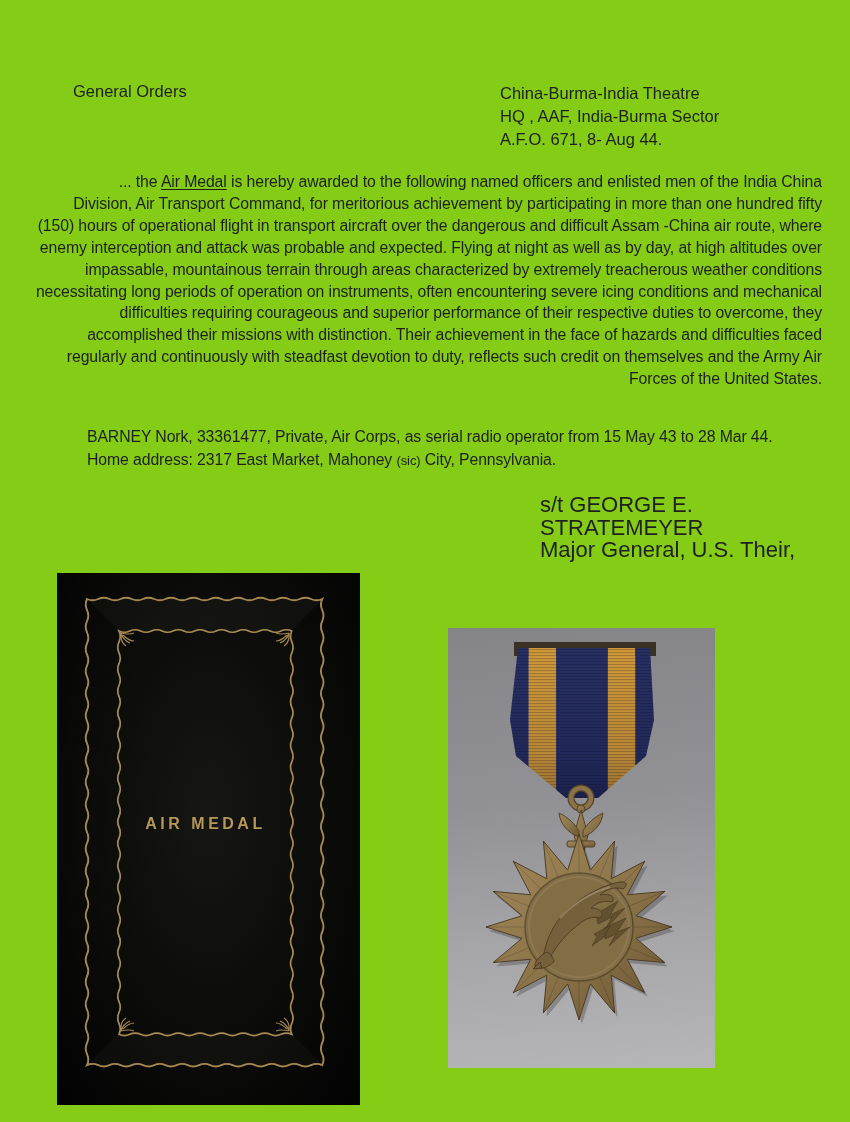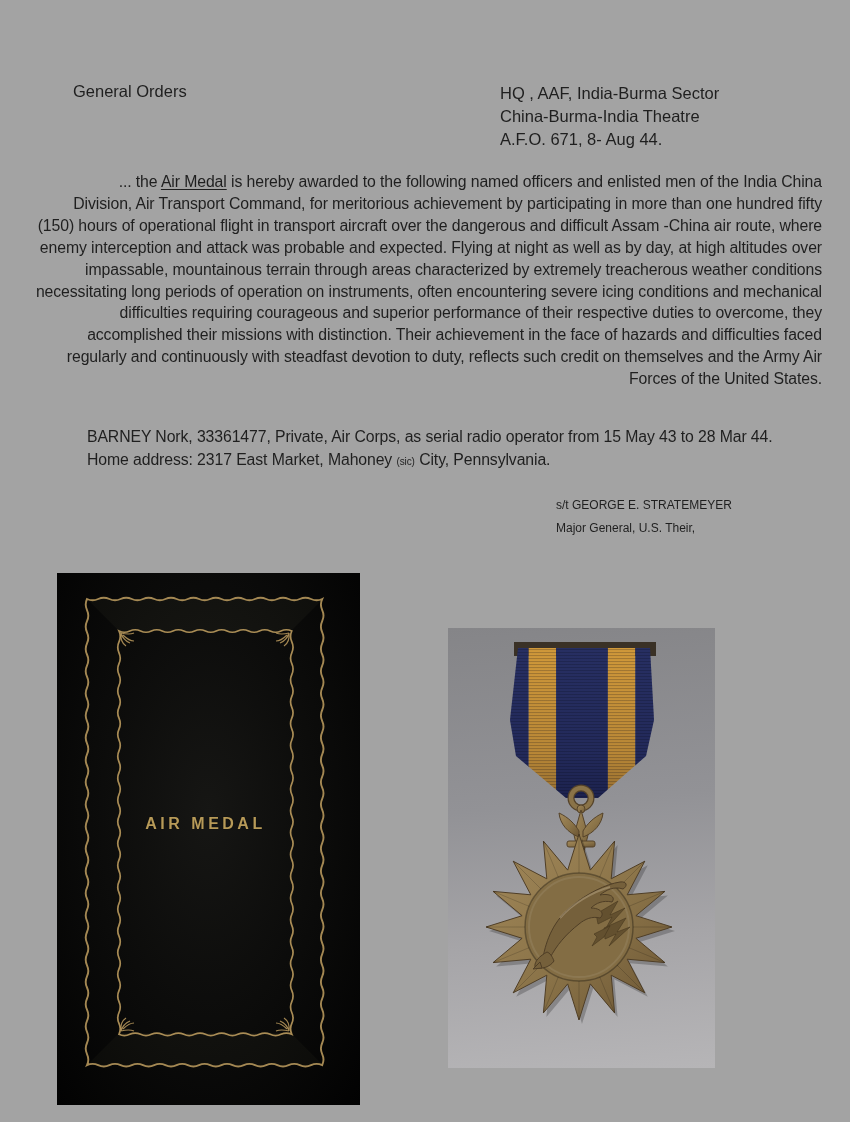--- a/index.html
+++ b/index.html
@@ -1,36 +1,36 @@
 <!DOCTYPE html>
 <html><head>
 <meta charset="utf-8">
 <style>
   html,body{margin:0;padding:0;background:#888;}
   #page{
     position:relative;width:850px;height:1122px;margin:0 auto;
-    background:#a3a3a3;overflow:hidden;
+    background:#84cc16;overflow:hidden;
     font-family:"Liberation Sans",sans-serif;color:#1f1f1f;
   }
   .abs{position:absolute;}
   
   #hdr-left{left:73px;top:82px;font-size:16.5px;}
   #hdr-right{left:500px;top:82px;font-size:16.5px;line-height:23px;}
   
   #para{
     left:34px;top:171px;width:788px;
     font-size:15.8px;line-height:21.9px;text-align:right;
     text-indent:66px;letter-spacing:-0.1px;
   }
   #para .uline{text-decoration:underline;text-underline-offset:2px;}
   
   #recipient{left:39px;top:426px;width:780px;font-size:15.8px;line-height:22.6px;letter-spacing:-0.1px;margin-left:48px;}
-  #recipient .sic{font-size:10px;}
+  #recipient .sic{font-size:13px;}
   
-  #sig{left:556px;top:494px;font-size:12px;line-height:22.6px;}
+  #sig{left:540px;top:494px;font-size:22px;line-height:22.6px;}
   
   #case{
     left:57px;top:573px;width:303px;height:532px;
     background:radial-gradient(ellipse at 50% 45%, #161614 0%, #0b0b0a 55%, #020202 100%);
   }
   #case svg{position:absolute;left:0;top:0;}
   #case-label{
     position:absolute;left:0;right:6px;top:242px;text-align:center;
     color:#b79a58;font-weight:bold;font-size:16px;letter-spacing:3.5px;
     text-shadow:0 0 1px rgba(0,0,0,.8);
@@ -43,22 +43,22 @@
   #photo svg{position:absolute;left:0;top:0;}
 </style>
 </head>
 <body>
 
 <div id="page">
 
   <div class="abs" id="hdr-left">General Orders</div>
 
   <div class="abs" id="hdr-right">
+    <div>China-Burma-India Theatre</div>
     <div>HQ , AAF, India-Burma Sector</div>
-    <div>China-Burma-India Theatre</div>
     <div>A.F.O. 671, 8- Aug 44.</div>
   </div>
 
   <div class="abs" id="para"><span>... the </span><span class="uline">Air Medal</span><span> is hereby awarded to the following named officers and enlisted men of the India China Division, Air Transport Command, for meritorious achievement by participating in more than one hundred fifty (150) hours of operational flight in transport aircraft over the dangerous and difficult Assam -China air route, where enemy interception and attack was probable and expected. Flying at night as well as by day, at high altitudes over impassable, mountainous terrain through areas characterized by extremely treacherous weather conditions necessitating long periods of operation on instruments, often encountering severe icing conditions and mechanical difficulties requiring courageous and superior performance of their respective duties to overcome, they accomplished their missions with distinction. Their achievement in the face of hazards and difficulties faced regularly and continuously with steadfast devotion to duty, reflects such credit on themselves and the Army Air Forces of the United States.</span></div>
 
   <div class="abs" id="recipient">
     <div>BARNEY Nork, 33361477, Private, Air Corps, as serial radio operator from 15 May 43 to 28 Mar 44.</div>
     <div><span>Home address: 2317 East Market, Mahoney  </span><span class="sic">(sic)</span><span> City, Pennsylvania.</span></div>
   </div>
 

